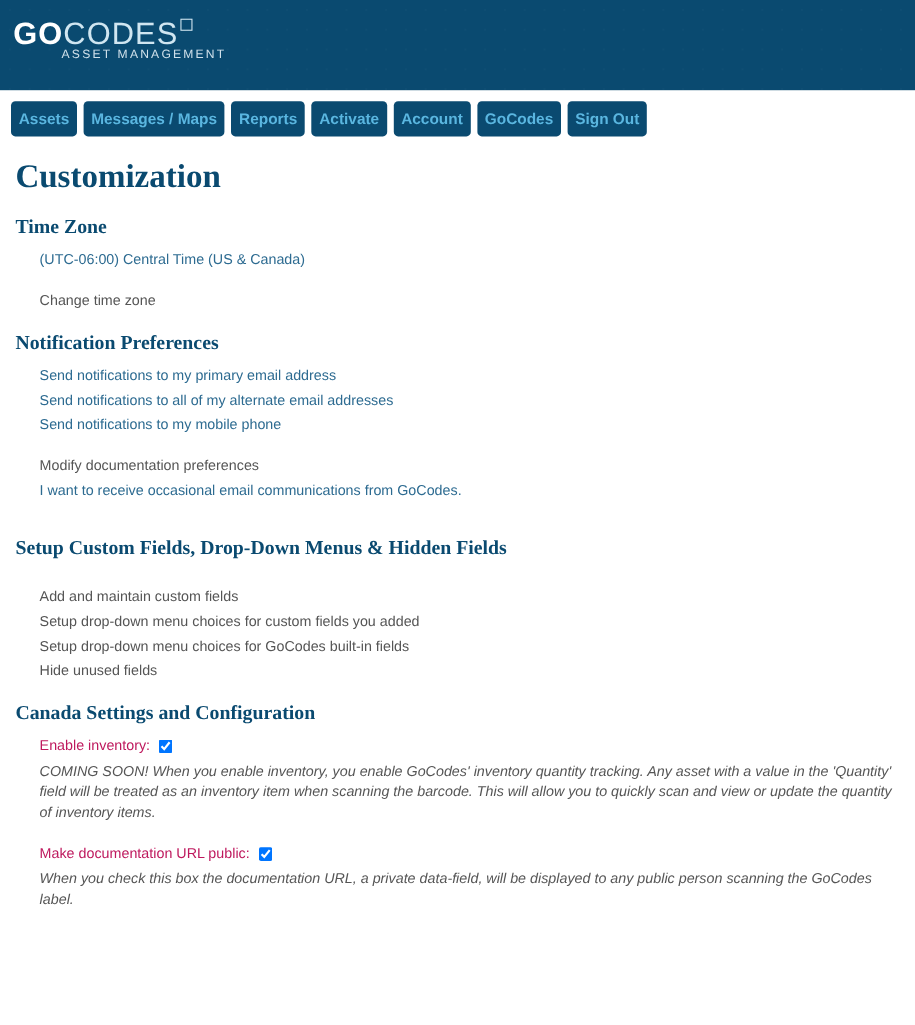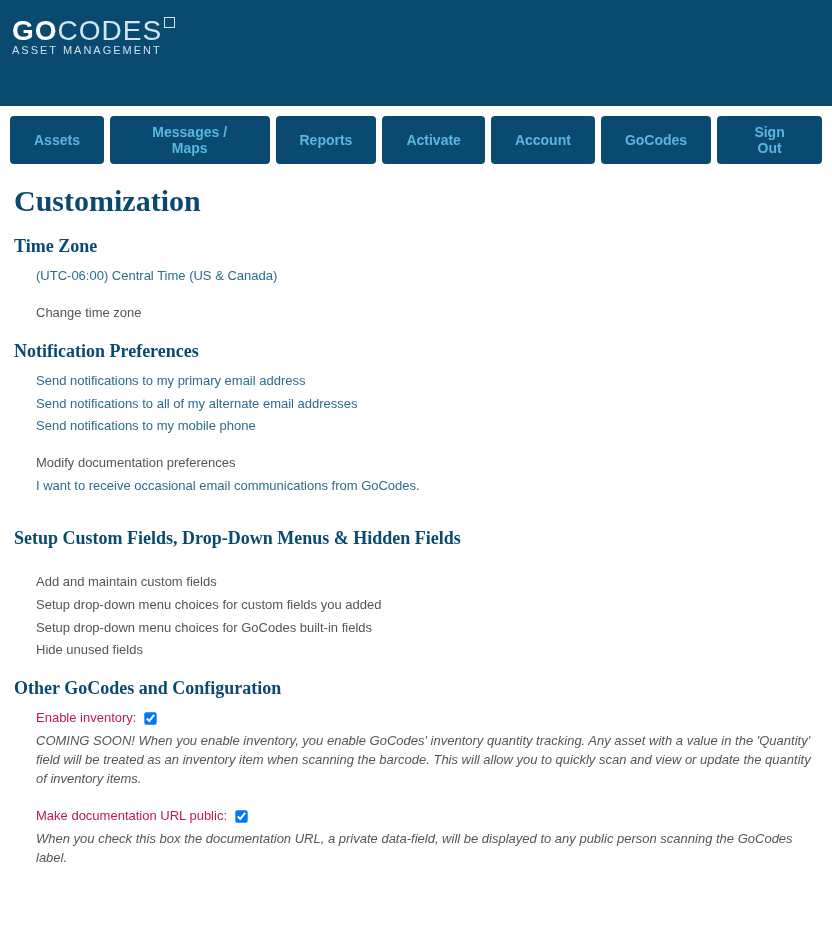--- a/index.html
+++ b/index.html
@@ -9,21 +9,21 @@
     background: #ffffff;
     width: 832px;
     font-size: 13px;
     color: #333;
   }
   .header {
     background: #0a4a70;
     background-image:
       radial-gradient(circle, rgba(255,255,255,0.02) 1px, transparent 1px);
     background-size: 18px 18px;
-    height: 106px;
+    height: 82px;
     padding: 15px 12px 10px 12px;
     position: relative;
     overflow: hidden;
   }
   .logo {
     color: #d0e6f1;
     font-size: 28px;
     font-weight: bold;
     letter-spacing: 1px;
     position: relative;
@@ -35,34 +35,34 @@
   .logo .codes { color: #d0e6f1; font-weight: 400; letter-spacing: 1px; }
   .logo .qr {
     display:inline-block; width:11px; height:11px; border:1px solid #cfe4ef;
     margin-left:2px; margin-top:2px;
   }
   .sublogo {
     color: #cfe0ea;
     font-size: 11px;
     letter-spacing: 2px;
     margin-top: -3px;
-    position: relative; z-index:2;
+    position: relative; z-index:2;margin-left:44px;
   }
   .nav {
     padding: 10px 10px 6px 10px;
     display: flex;
     gap: 6px;
   }
   .nav-btn {
     background: #0a4a70;
     color: #5ab6e0;
     font-weight: bold;
     font-size: 14px;
     border: none;
-    padding: 8px 24px;
+    padding: 8px 7px;
     border-radius: 4px;
     cursor: pointer;
   }
   .content {
     padding: 4px 14px 30px 14px;
   }
   h1.page-title {
     font-family: Georgia, 'Times New Roman', serif;
     color: #0a4a70;
     font-size: 30px;
@@ -134,21 +134,21 @@
 
   <h2 class="section">Setup Custom Fields, Drop-Down Menus &amp; Hidden Fields</h2>
   <div class="indent">
     <div class="spacer"></div>
     <div class="row muted">Add and maintain custom fields</div>
     <div class="row muted">Setup drop-down menu choices for custom fields you added</div>
     <div class="row muted">Setup drop-down menu choices for GoCodes built-in fields</div>
     <div class="row muted">Hide unused fields</div>
   </div>
 
-  <h2 class="section">Other GoCodes and Configuration</h2>
+  <h2 class="section">Canada Settings and Configuration</h2>
   <div class="indent">
 
     <div class="row">
       <span class="setting-label">Enable inventory:</span>
       <input type="checkbox" checked="" style="">
     </div>
     <div class="row italic">COMING SOON! When you enable inventory, you enable GoCodes' inventory quantity tracking. Any asset with a value in the 'Quantity' field will be treated as an inventory item when scanning the barcode. This will allow you to quickly scan and view or update the quantity of inventory items.</div>
 
     <div class="spacer"></div>
 

